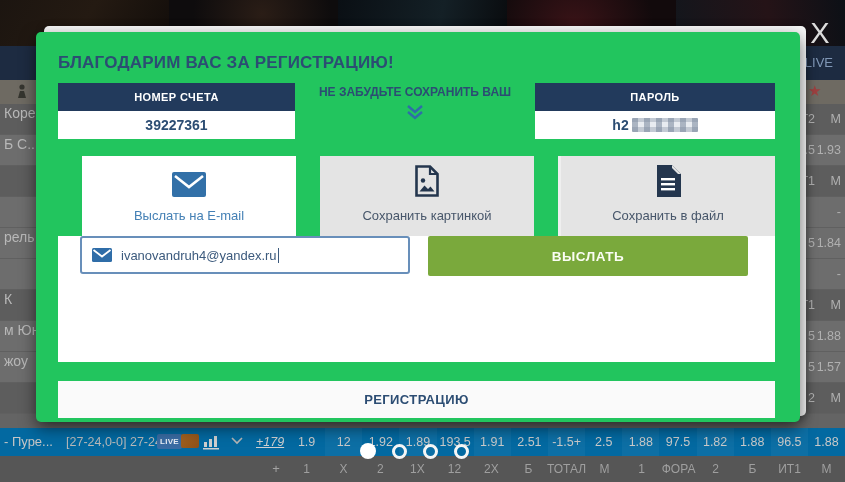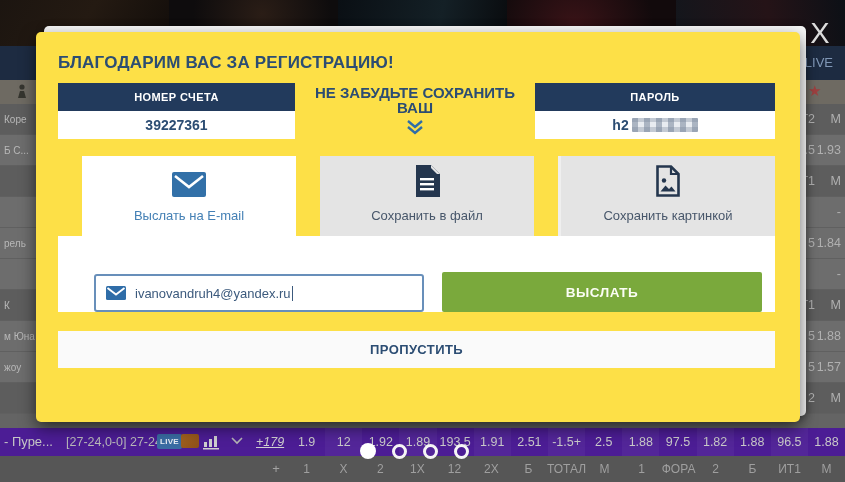--- a/index.html
+++ b/index.html
@@ -18,25 +18,25 @@
   .bg-navbar{position:absolute;left:0;top:46px;width:845px;height:34px;background:#1d2b41;}
   .bg-navbar .nav-frag{position:absolute;left:794px;top:9px;color:#8097b6;font-size:13px;}
 
   .bg-iconrow{position:absolute;left:0;top:80px;width:845px;height:24px;background:#6e6a62;}
   .bg-iconrow .sport-glyph{position:absolute;left:14px;top:3px;width:16px;height:16px;}
   .bg-iconrow .fav-star{position:absolute;left:808px;top:2px;color:#9c4040;font-size:15px;line-height:18px;}
 
   .bg-table{position:absolute;left:0;top:104px;width:845px;height:324px;background:#646464;}
   .bgrow{position:relative;height:31px;background:#6d6d6d;border-bottom:1px solid #606060;box-sizing:border-box;}
   .bgrow.dark{background:#5d5d5d;}
-  .bgrow .cl{position:absolute;left:4px;top:10px;color:#b8b8b8;font-size:10px;white-space:nowrap;}
+  .bgrow .cl{position:absolute;left:4px;top:1px;color:#b8b8b8;font-size:14px;white-space:nowrap;}
   .bgrow .ca{position:absolute;right:30px;top:8px;color:#b0b0b0;font-size:12.5px;white-space:nowrap;}
   .bgrow .cb{position:absolute;right:4px;top:8px;color:#b0b0b0;font-size:12.5px;white-space:nowrap;}
 
-  .bg-odds{position:absolute;left:0;top:428px;width:845px;height:28px;background:#4c1d95;}
+  .bg-odds{position:absolute;left:0;top:428px;width:845px;height:28px;background:#0369a1;}
   .o-match{position:absolute;left:4px;top:6px;color:#c6c6c6;font-size:13px;white-space:nowrap;}
   .o-score{position:absolute;left:66px;top:7px;color:#b9b9b9;font-size:12.5px;white-space:nowrap;}
   .o-live{position:absolute;left:157px;top:6px;background:#3a6ca3;color:#e9eff6;font-size:8px;font-weight:bold;
           padding:3px 3px;border-radius:2px;letter-spacing:0.3px;}
   .o-orange{position:absolute;left:181px;top:6px;width:18px;height:14px;border-radius:2px;
             background:linear-gradient(135deg,#a5641f 0%,#8d501a 100%);}
   .o-chart{position:absolute;left:203px;top:6px;}
   .o-chev{position:absolute;left:231px;top:9px;}
   .o-more{position:absolute;left:256px;top:7px;color:#d0d0d0;font-size:12.5px;text-decoration:underline;font-style:italic;}
   .o-values{position:absolute;left:288px;top:0;width:557px;height:28px;display:flex;}
@@ -44,49 +44,49 @@
   .ocell.alt{background:rgba(255,255,255,0.045);}
 
   .bg-footer{position:absolute;left:0;top:456px;width:845px;height:26px;background:#565656;}
   .f-plus{position:absolute;left:262px;top:5px;width:28px;text-align:center;color:#a2a2a2;font-size:13px;}
   .f-labels{position:absolute;left:288px;top:0;width:557px;height:26px;display:flex;}
   .fcell{flex:1;display:flex;align-items:center;justify-content:center;color:#9f9f9f;font-size:12px;white-space:nowrap;}
 
   
   .modal-back{position:absolute;left:44px;top:26px;width:762px;height:390px;background:#f6f6f6;
               border-radius:5px;box-shadow:0 2px 8px rgba(0,0,0,0.4);}
-  .modal{position:absolute;left:36px;top:32px;width:764px;height:390px;background:#fde047;border-radius:5px;
+  .modal{position:absolute;left:36px;top:32px;width:764px;height:390px;background:#22c55e;border-radius:5px;
          box-shadow:0 6px 16px rgba(0,0,0,0.55);box-sizing:border-box;padding:0 25px 0 22px;}
 
   .m-title{margin-top:21px;height:20px;color:#2c4d73;font-size:17px;font-weight:bold;letter-spacing:0.2px;}
 
   .m-inforow{display:flex;margin-top:10px;align-items:flex-start;}
   .info-box{width:237px;flex:0 0 237px;text-align:center;}
   .info-box.right{flex:0 0 240px;width:240px;}
   .info-box .hd{height:28px;background:#223a5c;color:#ffffff;font-size:11px;font-weight:bold;
                 display:flex;align-items:center;justify-content:center;letter-spacing:0.4px;}
   .info-box .val{height:28px;background:#ffffff;color:#2c4d73;font-weight:bold;font-size:14px;
                  display:flex;align-items:center;justify-content:center;}
-  .m-note{flex:1;text-align:center;color:#2c4d73;font-weight:bold;font-size:15px;line-height:15px;padding-top:2px;}
+  .m-note{flex:1;text-align:center;color:#2c4d73;font-weight:bold;font-size:12px;line-height:15px;padding-top:2px;}
   .m-note .chev2{margin-top:4px;}
   .pix{display:inline-block;width:66px;height:14px;margin-left:3px;border-radius:1px;
        background:
         repeating-linear-gradient(90deg,rgba(120,135,156,0.55) 0 6px,rgba(255,255,255,0) 6px 12px),
         repeating-linear-gradient(0deg,#c3cad4 0 5px,#e8ecf1 5px 10px);}
 
   .m-tabs{display:flex;margin-top:17px;height:80px;}
   .tab{flex:1;display:flex;flex-direction:column;align-items:center;justify-content:flex-end;
        background:#e4e4e4;cursor:pointer;padding-bottom:13px;box-sizing:border-box;margin-left:24px;}
   .tab.active{background:#ffffff;}
   .tab:nth-child(3){border-left:3px solid #efefef;}
   .tab .icn{height:38px;display:flex;align-items:flex-end;justify-content:center;margin-bottom:11px;}
   .tab .lbl{font-size:13px;color:#47566a;}
   .tab.active .lbl{color:#4480b5;}
 
-  .m-panel{background:#ffffff;height:76px;display:flex;align-items:flex-end;box-sizing:border-box;padding-left:36px;}
+  .m-panel{background:#ffffff;height:126px;display:flex;align-items:flex-start;box-sizing:border-box;padding-left:22px;}
   .email-box{width:330px;height:38px;border:2px solid #688fba;border-radius:3px;background:#fff;
              display:flex;align-items:center;padding:0 10px;box-sizing:border-box;cursor:text;}
   .email-box .eicon{margin-right:9px;display:flex;}
   .email-text{font-size:13px;color:#3c5a7d;white-space:nowrap;}
   .caret{display:inline-block;width:1px;height:15px;background:#3c5a7d;margin-left:1px;vertical-align:-3px;}
   .send-btn{margin-left:18px;width:320px;height:40px;background:#7aa93c;border-radius:2px;cursor:pointer;
             color:#fbfdf4;font-weight:bold;font-size:13.5px;letter-spacing:0.5px;
             display:flex;align-items:center;justify-content:center;}
   .m-skip{margin-top:19px;height:37px;background:#fafafa;cursor:pointer;color:#2c4d73;font-weight:bold;
           font-size:13px;letter-spacing:0.4px;display:flex;align-items:center;justify-content:center;}
@@ -267,58 +267,58 @@
           <svg width="34" height="25" viewBox="0 0 34 25">
             <rect x="0" y="0" width="34" height="25" rx="2" fill="#3270a8"></rect>
             <polyline points="3,4 17,15 31,4" fill="none" stroke="#ffffff" stroke-width="2.6"></polyline>
           </svg>
         </span>
         <span class="lbl">Выслать на E-mail</span>
       </div>
       <div class="tab">
         <span class="icn">
           <svg width="26" height="32" viewBox="0 0 26 32">
+            <path d="M2.5,1.5 h13.5 l7.5,7.5 v21.5 h-21 z" fill="none" stroke="#24364e" stroke-width="2.6"></path>
+            <path d="M16,1.5 v7.5 h7.5" fill="none" stroke="#24364e" stroke-width="2.2"></path>
+            <circle cx="9" cy="15.5" r="2.2" fill="#24364e"></circle>
+            <path d="M5.5,26.5 l5-6 3.5,3.5 2.5-2.5 4,5 z" fill="#24364e"></path>
+          </svg>
+        </span>
+        <span class="lbl">Сохранить картинкой</span>
+      </div>
+      <div class="tab">
+        <span class="icn">
+          <svg width="26" height="32" viewBox="0 0 26 32">
             <path d="M2,0 h15 l9,9 v23 h-24 z" fill="#24364e"></path>
             <path d="M17,0 l9,9 h-9 z" fill="#e4e4e4"></path>
             <path d="M17,0 l9,9 h-9 z" fill="#24364e" transform="translate(-1.5,1.5)"></path>
             <rect x="6" y="13" width="14" height="2.4" fill="#ffffff"></rect>
             <rect x="6" y="18" width="14" height="2.4" fill="#ffffff"></rect>
             <rect x="6" y="23" width="14" height="2.4" fill="#ffffff"></rect>
           </svg>
         </span>
         <span class="lbl">Сохранить в файл</span>
       </div>
-      <div class="tab">
-        <span class="icn">
-          <svg width="26" height="32" viewBox="0 0 26 32">
-            <path d="M2.5,1.5 h13.5 l7.5,7.5 v21.5 h-21 z" fill="none" stroke="#24364e" stroke-width="2.6"></path>
-            <path d="M16,1.5 v7.5 h7.5" fill="none" stroke="#24364e" stroke-width="2.2"></path>
-            <circle cx="9" cy="15.5" r="2.2" fill="#24364e"></circle>
-            <path d="M5.5,26.5 l5-6 3.5,3.5 2.5-2.5 4,5 z" fill="#24364e"></path>
-          </svg>
-        </span>
-        <span class="lbl">Сохранить картинкой</span>
-      </div>
     </div>
 
     <div class="m-panel">
       <div class="email-box">
         <span class="eicon">
           <svg width="20" height="14" viewBox="0 0 20 14">
             <rect x="0" y="0" width="20" height="14" rx="1.5" fill="#2f6da8"></rect>
             <polyline points="1.5,2 10,8.5 18.5,2" fill="none" stroke="#ffffff" stroke-width="1.8"></polyline>
           </svg>
         </span>
         <span class="email-text">ivanovandruh4@yandex.ru</span>
         <span class="caret"></span>
       </div>
       <div class="send-btn">ВЫСЛАТЬ</div>
     </div>
 
-    <div class="m-skip">ПРОПУСТИТЬ</div>
+    <div class="m-skip">РЕГИСТРАЦИЮ</div>
   </div>
 
   <div class="close-x">X</div>
 
   <div class="dots">
       <span class="dot active"></span>
       <span class="dot"></span>
       <span class="dot"></span>
       <span class="dot"></span>
     </div>

